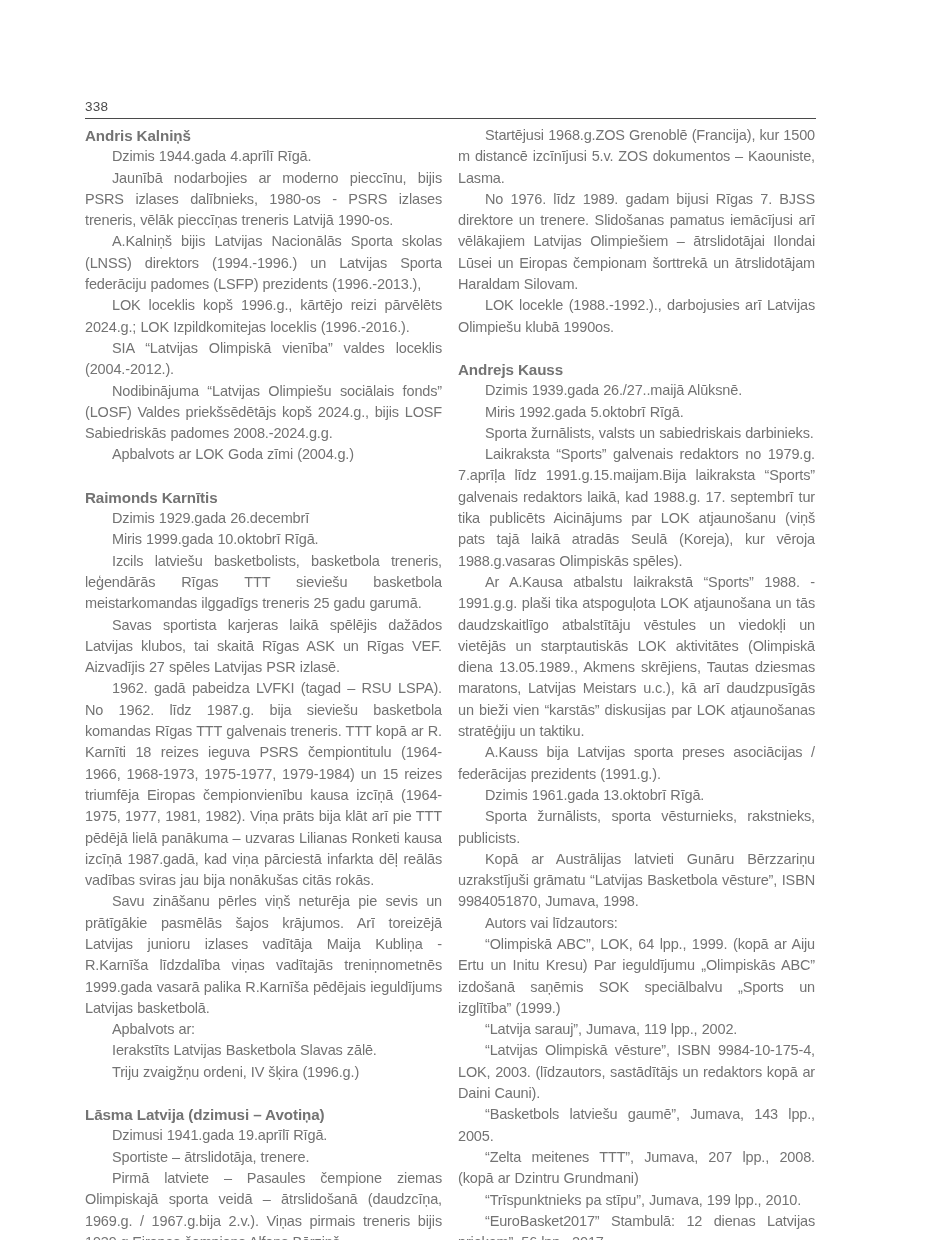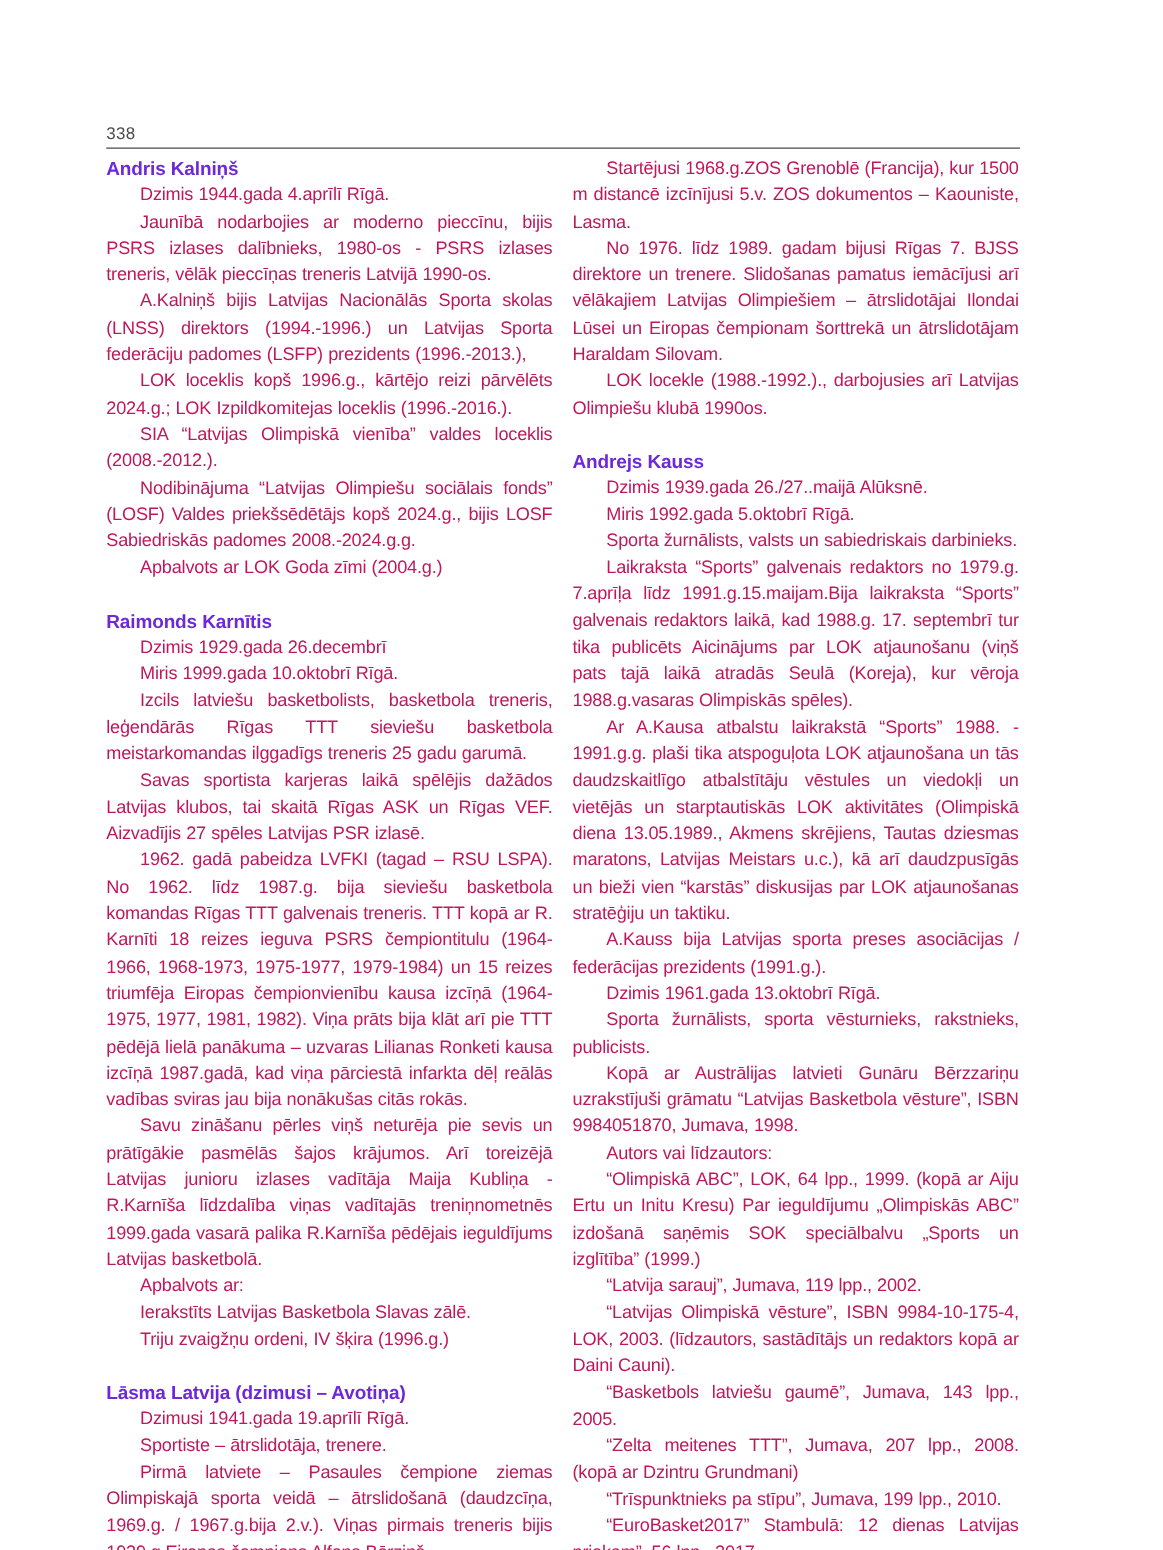--- a/index.html
+++ b/index.html
@@ -44,31 +44,31 @@
     flex: 0 0 357px;
   }
   .col section {
     margin: 0;
   }
   .col h3 {
     margin: 21px 0 0 0;
     font-size: 15.2px;
     line-height: 21.3px;
     font-weight: bold;
-    color: #6d28d9;
+    color: #737373;
     letter-spacing: -0.1px;
   }
   .col section:first-child h3 {
     margin-top: 0;
   }
   .col p {
     margin: 0;
     font-size: 14.5px;
     line-height: 21.3px;
-    color: #be185d;
+    color: #737373;
     text-align: justify;
     text-indent: 27px;
     letter-spacing: -0.15px;
     word-spacing: 0.3px;
   }
 </style>
 </head>
 <body>
 
 <div class="page">
@@ -76,21 +76,21 @@
     <span class="pageno">338</span>
     <div class="rule"></div>
     <div class="cols">
       <div class="col">
           <section>
             <h3>Andris Kalniņš</h3>
             <p>Dzimis 1944.gada 4.aprīlī Rīgā.</p>
             <p>Jaunībā nodarbojies ar moderno pieccīnu, bijis PSRS izlases dalībnieks, 1980-os - PSRS izlases treneris, vēlāk pieccīņas treneris Latvijā 1990-os.</p>
             <p>A.Kalniņš bijis Latvijas Nacionālās Sporta skolas (LNSS) direktors (1994.-1996.) un Latvijas Sporta federāciju padomes (LSFP) prezidents (1996.-2013.),</p>
             <p>LOK loceklis kopš 1996.g., kārtējo reizi pārvēlēts 2024.g.; LOK Izpildkomitejas loceklis (1996.-2016.).</p>
-            <p>SIA “Latvijas Olimpiskā vienība” valdes loceklis (2008.-2012.).</p>
+            <p>SIA “Latvijas Olimpiskā vienība” valdes loceklis (2004.-2012.).</p>
             <p>Nodibinājuma “Latvijas Olimpiešu sociālais fonds” (LOSF) Valdes priekšsēdētājs kopš 2024.g., bijis LOSF Sabiedriskās padomes 2008.-2024.g.g.</p>
             <p>Apbalvots ar LOK Goda zīmi (2004.g.)</p>
           </section>
           <section>
             <h3>Raimonds Karnītis</h3>
             <p>Dzimis 1929.gada 26.decembrī</p>
             <p>Miris 1999.gada 10.oktobrī Rīgā.</p>
             <p>Izcils latviešu basketbolists, basketbola treneris, leģendārās Rīgas TTT sieviešu basketbola meistarkomandas ilggadīgs treneris 25 gadu garumā.</p>
             <p>Savas sportista karjeras laikā spēlējis dažādos Latvijas klubos, tai skaitā Rīgas ASK un Rīgas VEF. Aizvadījis 27 spēles Latvijas PSR izlasē.</p>
             <p>1962. gadā pabeidza LVFKI (tagad – RSU LSPA). No 1962. līdz 1987.g. bija sieviešu basketbola komandas Rīgas TTT galvenais treneris. TTT kopā ar R. Karnīti 18 reizes ieguva PSRS čempiontitulu (1964-1966, 1968-1973, 1975-1977, 1979-1984) un 15 reizes triumfēja Eiropas čempionvienību kausa izcīņā (1964-1975, 1977, 1981, 1982). Viņa prāts bija klāt arī pie TTT pēdējā lielā panākuma – uzvaras Lilianas Ronketi kausa izcīņā 1987.gadā, kad viņa pārciestā infarkta dēļ reālās vadības sviras jau bija nonākušas citās rokās.</p>

